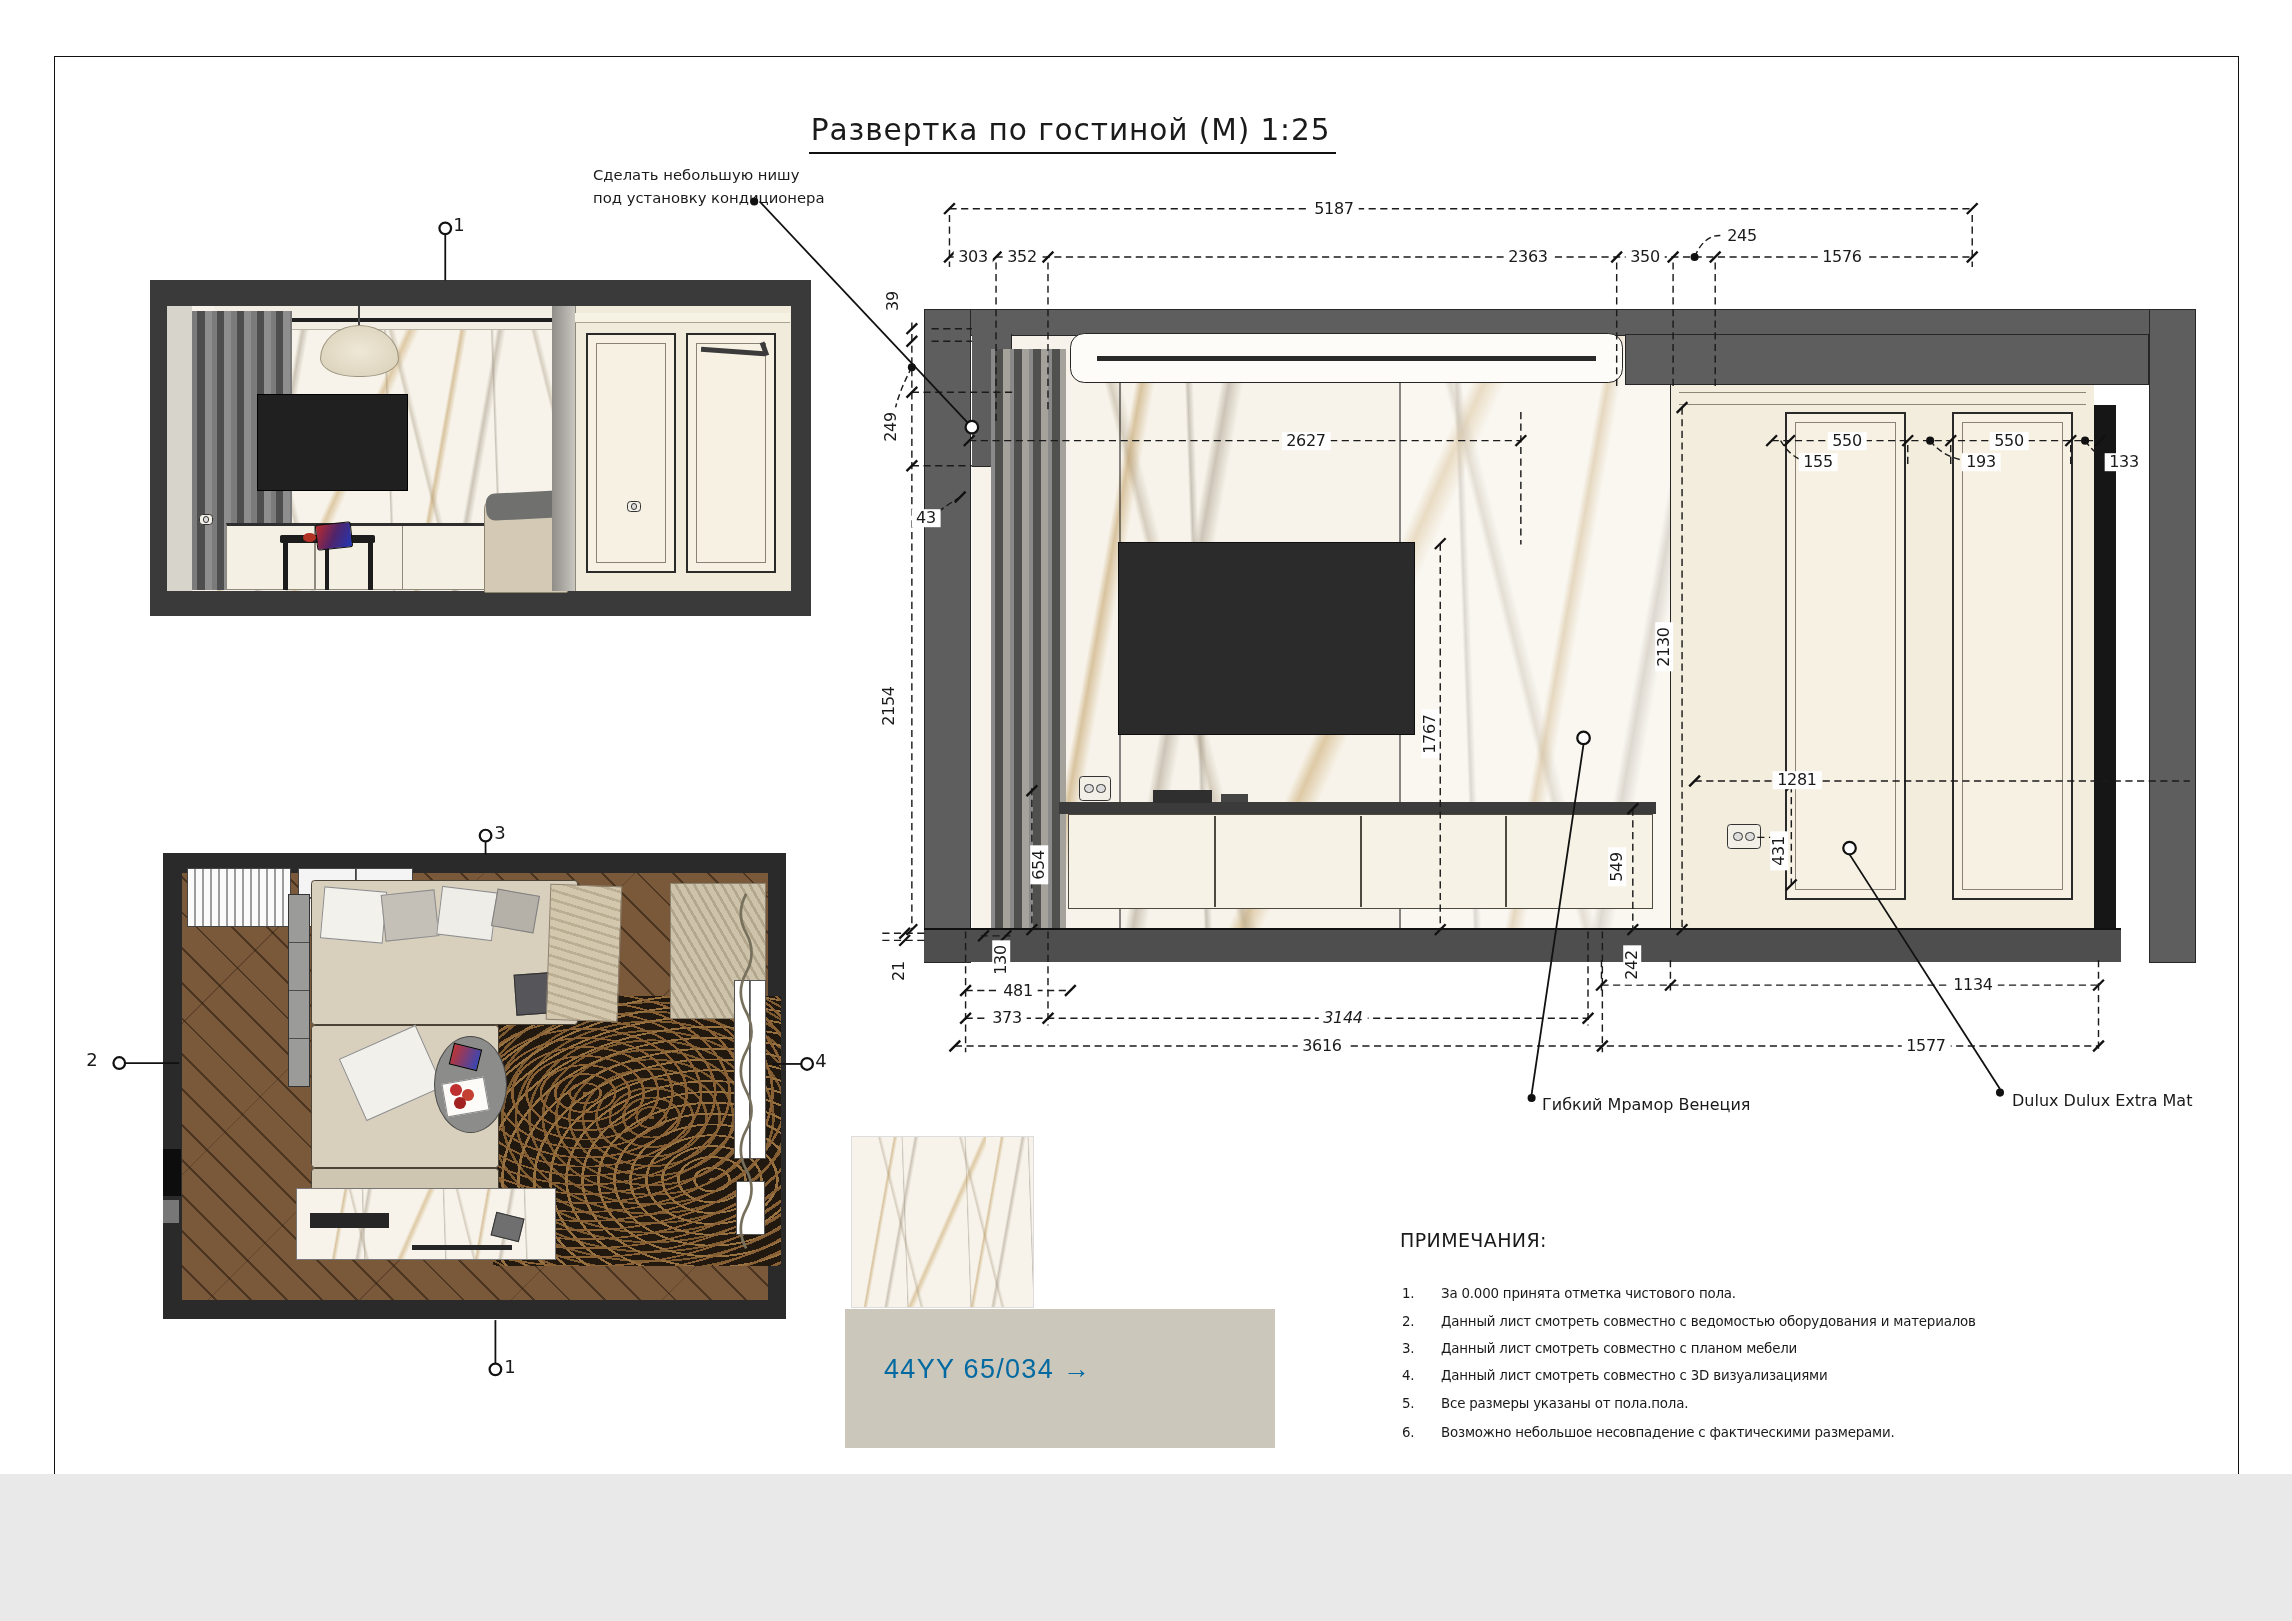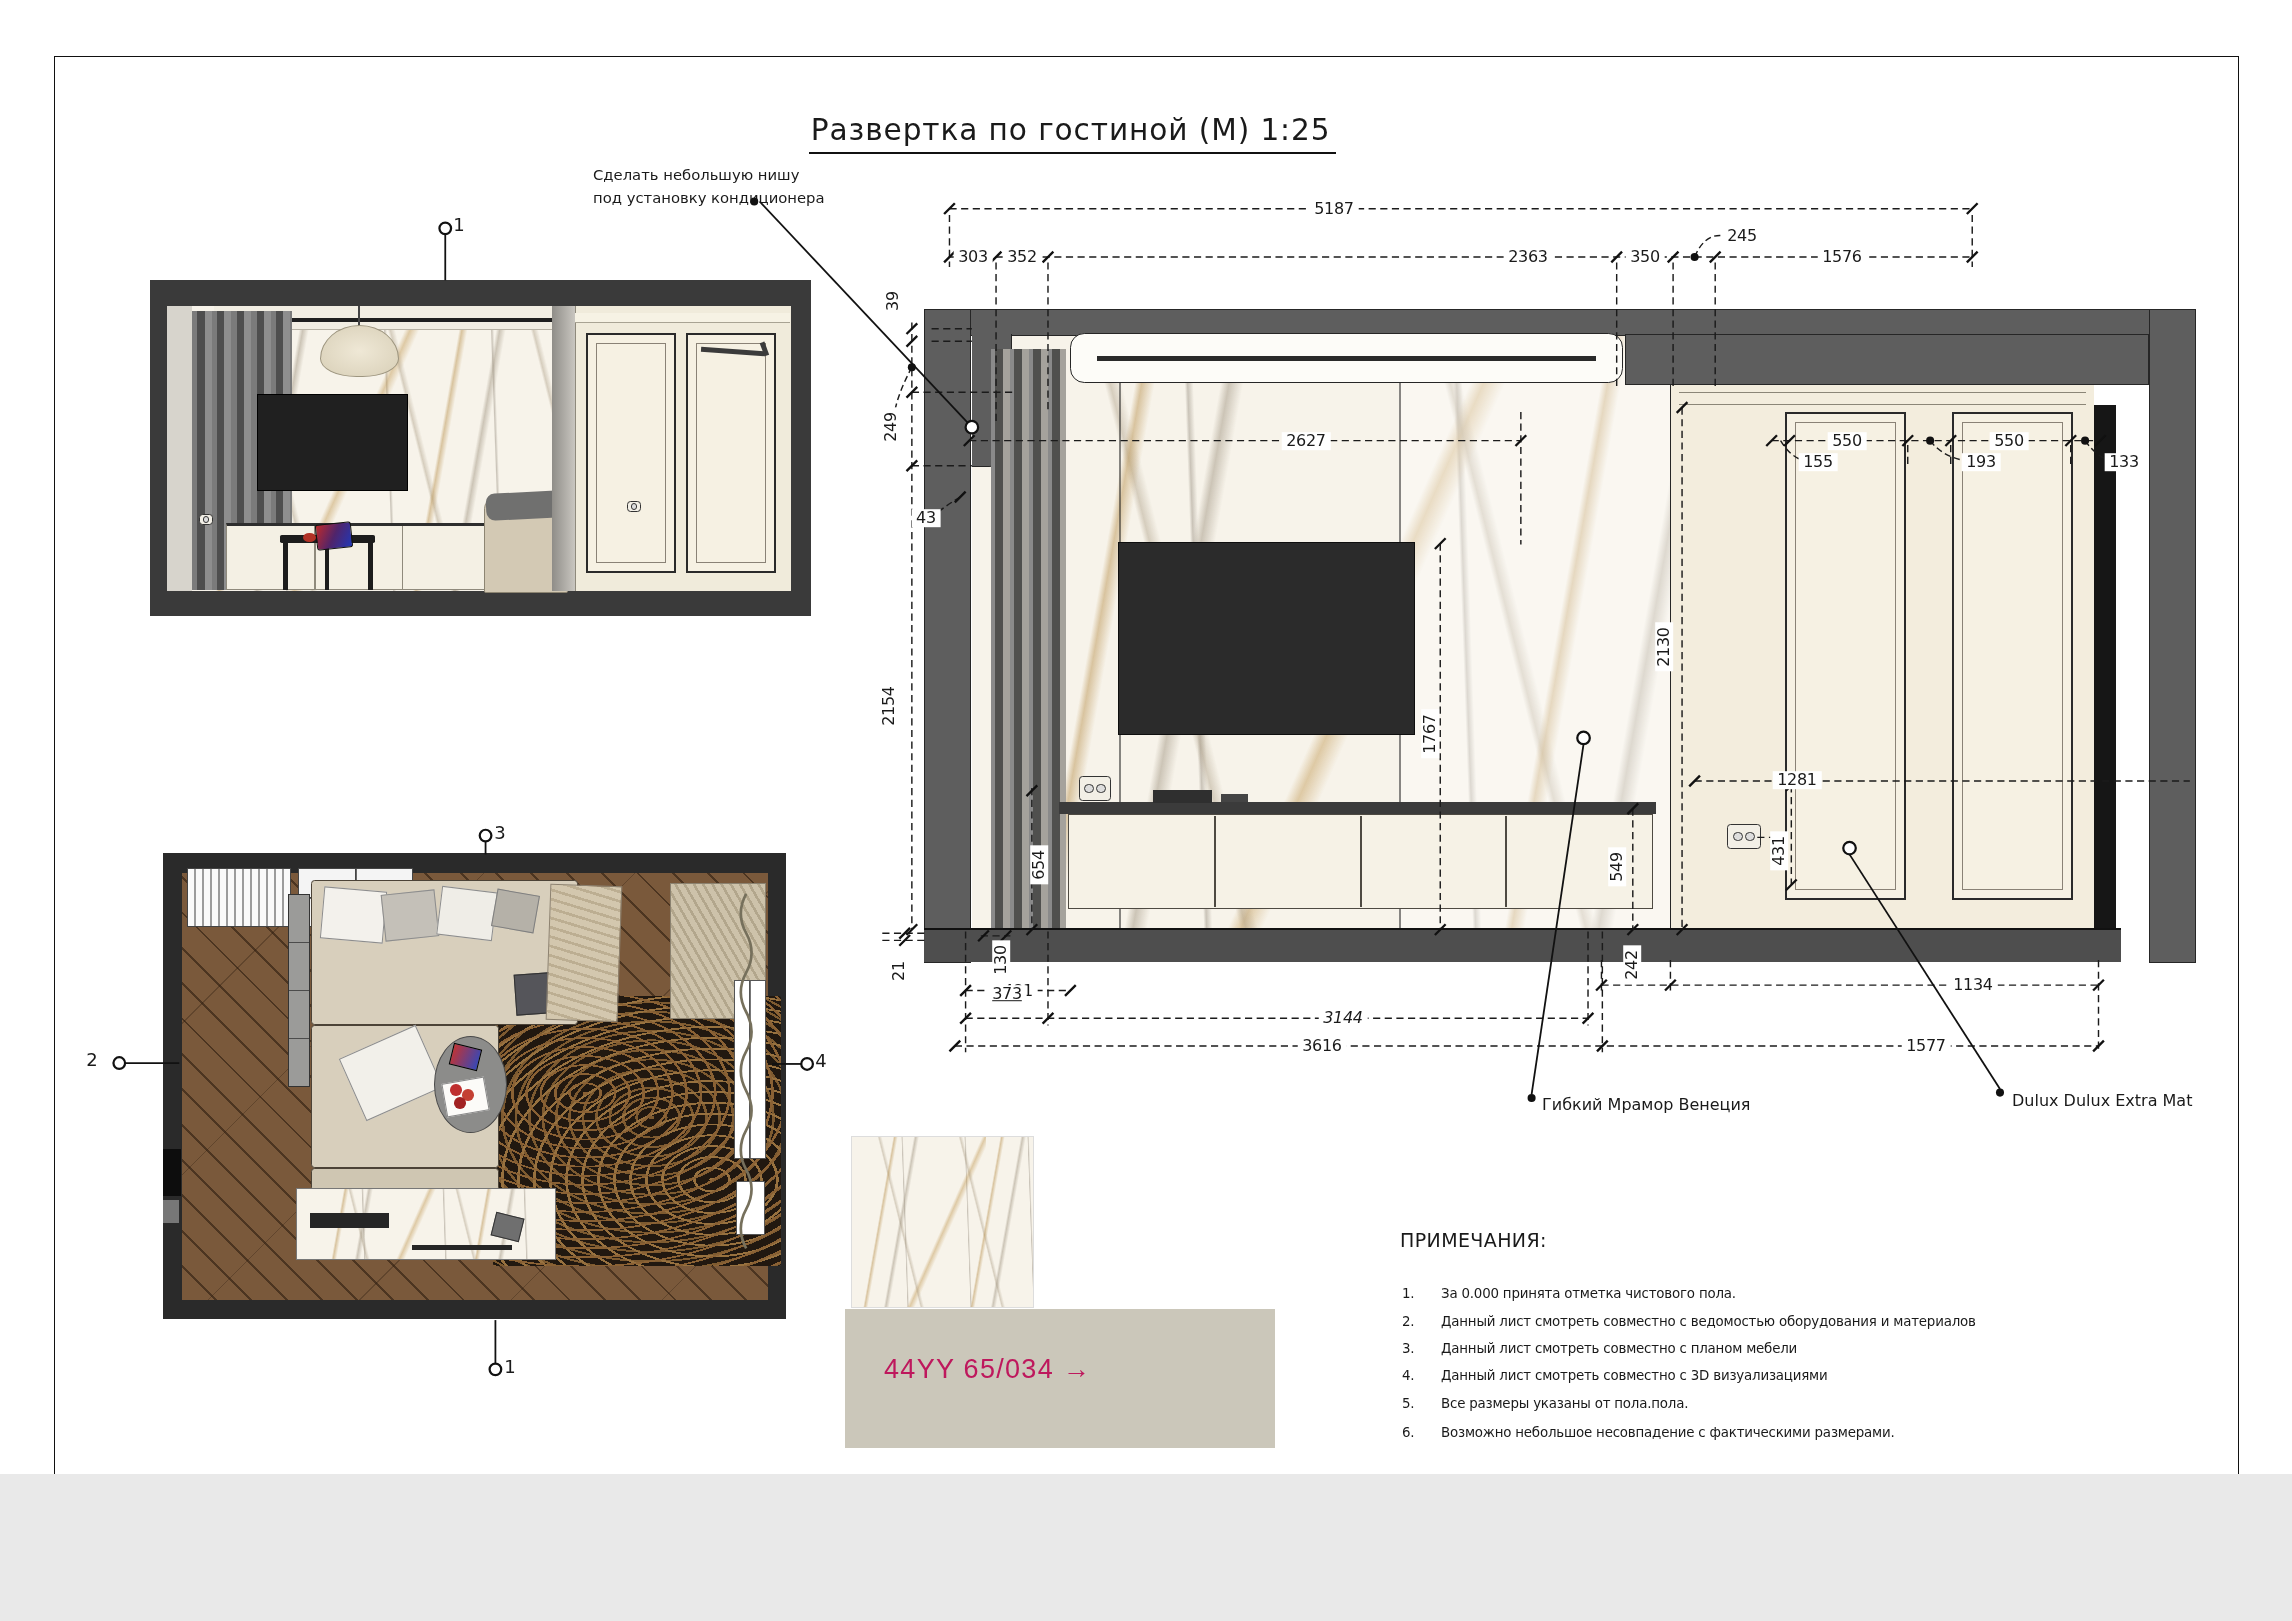--- a/index.html
+++ b/index.html
@@ -47,21 +47,21 @@
   .outlet { position:absolute; background:#f2efe6; border:1.8px solid #333; border-radius:3.6px; box-sizing:border-box;
             display:flex; align-items:center; justify-content:center; gap:2.7px; }
   .outlet i { width:7.2px; height:7.2px; border:1.3px solid #333; border-radius:50%; background:#ddd; }
 
   .info-box { position:absolute; left:1091px; top:1068px; width:416px; height:107px; background:#dcdcdc;
               text-align:center; font-size:18px; line-height:1.6; }
   .info-box .t { display:inline-block; font-size:19.7px; border-bottom:1.8px solid #222; margin-top:5.4px; padding:0 3.6px 1.8px; }
 
   .chip { position:absolute; left:845px; top:1309px; width:430px; height:139px; background:#cbc7ba; }
   .chip span { position:absolute; left:39px; top:45px; font-family:"Liberation Sans", sans-serif;
-               font-size:27px; letter-spacing:1.3px; color:#be185d; }
+               font-size:27px; letter-spacing:1.3px; color:#0369a1; }
 
   .notes-h { position:absolute; left:1400px; top:1229px; font-size:19px; letter-spacing:0.4px; }
   .note-row { position:absolute; left:1402px; font-size:13.4px; letter-spacing:-0.2px; white-space:nowrap; }
   .note-row .n { display:inline-block; width:39px; }
 
   .footer { position:absolute; left:1379px; top:1522px; width:826px; text-align:right; font-size:23px; }
   .footer .pg { margin-top:8px; font-size:23px; }
 
   svg.lines { position:absolute; left:0; top:0; pointer-events:none; }
 </style>
@@ -368,21 +368,21 @@
       <div class="dim" data-rot="0" style="left: 1742px; top: 236px;">245</div>
       <div class="dim" data-rot="0" style="left: 1842px; top: 257px;">1576</div>
       <div class="dim" data-rot="1" style="left: 893px; top: 301px;">39</div>
       <div class="dim" data-rot="1" style="left: 891px; top: 427px;">249</div>
       <div class="dim" data-rot="0" style="left: 926px; top: 518px;">43</div>
       <div class="dim" data-rot="1" style="left: 889px; top: 706px;">2154</div>
       <div class="dim" data-rot="1" style="left: 1039px; top: 865px;">654</div>
       <div class="dim" data-rot="1" style="left: 899px; top: 971px;">21</div>
       <div class="dim" data-rot="1" style="left: 1001px; top: 960px;">130</div>
       <div class="dim" data-rot="0" style="left: 1018px; top: 991px;">481</div>
-      <div class="dim" data-rot="0" style="left: 1007px; top: 994px; text-decoration: underline;">373</div>
+      <div class="dim" data-rot="0" style="left: 1007px; top: 1018px;">373</div>
       <div class="dim" data-rot="0" style="left: 1343px; top: 1018px; font-style: italic;">3144</div>
       <div class="dim" data-rot="0" style="left: 1322px; top: 1046px;">3616</div>
       <div class="dim" data-rot="1" style="left: 1632px; top: 965px;">242</div>
       <div class="dim" data-rot="0" style="left: 1973px; top: 985px;">1134</div>
       <div class="dim" data-rot="0" style="left: 1926px; top: 1046px;">1577</div>
       <div class="dim" data-rot="0" style="left: 1306px; top: 441px;">2627</div>
       <div class="dim" data-rot="1" style="left: 1430px; top: 734px;">1767</div>
       <div class="dim" data-rot="1" style="left: 1617px; top: 867px;">549</div>
       <div class="dim" data-rot="1" style="left: 1664px; top: 647px;">2130</div>
       <div class="dim" data-rot="0" style="left: 1797px; top: 780px;">1281</div>

